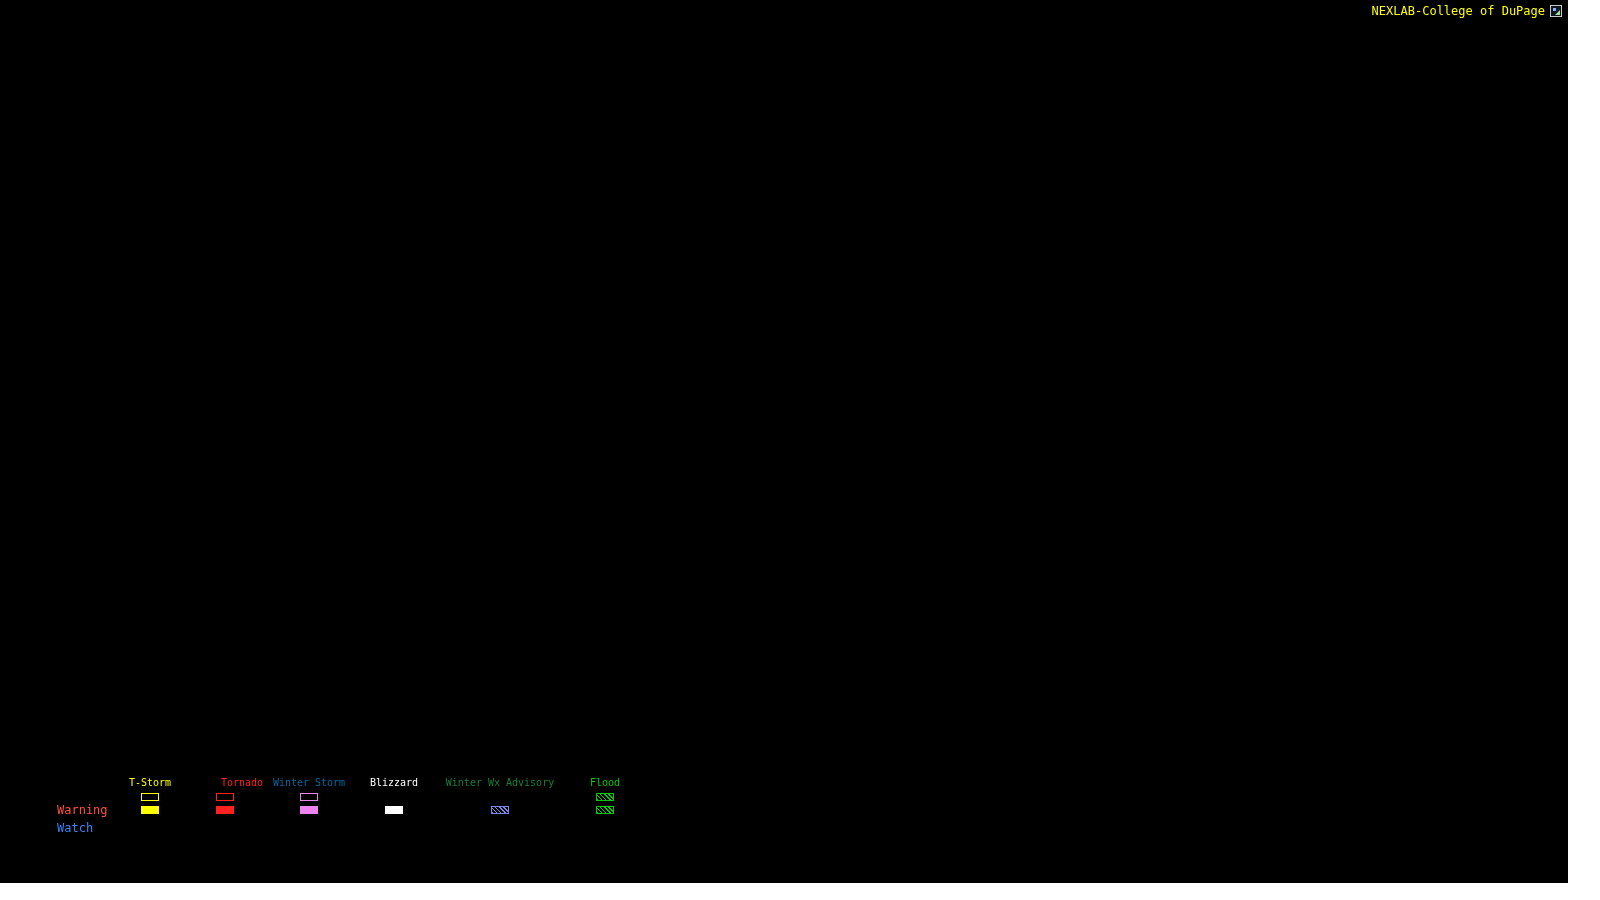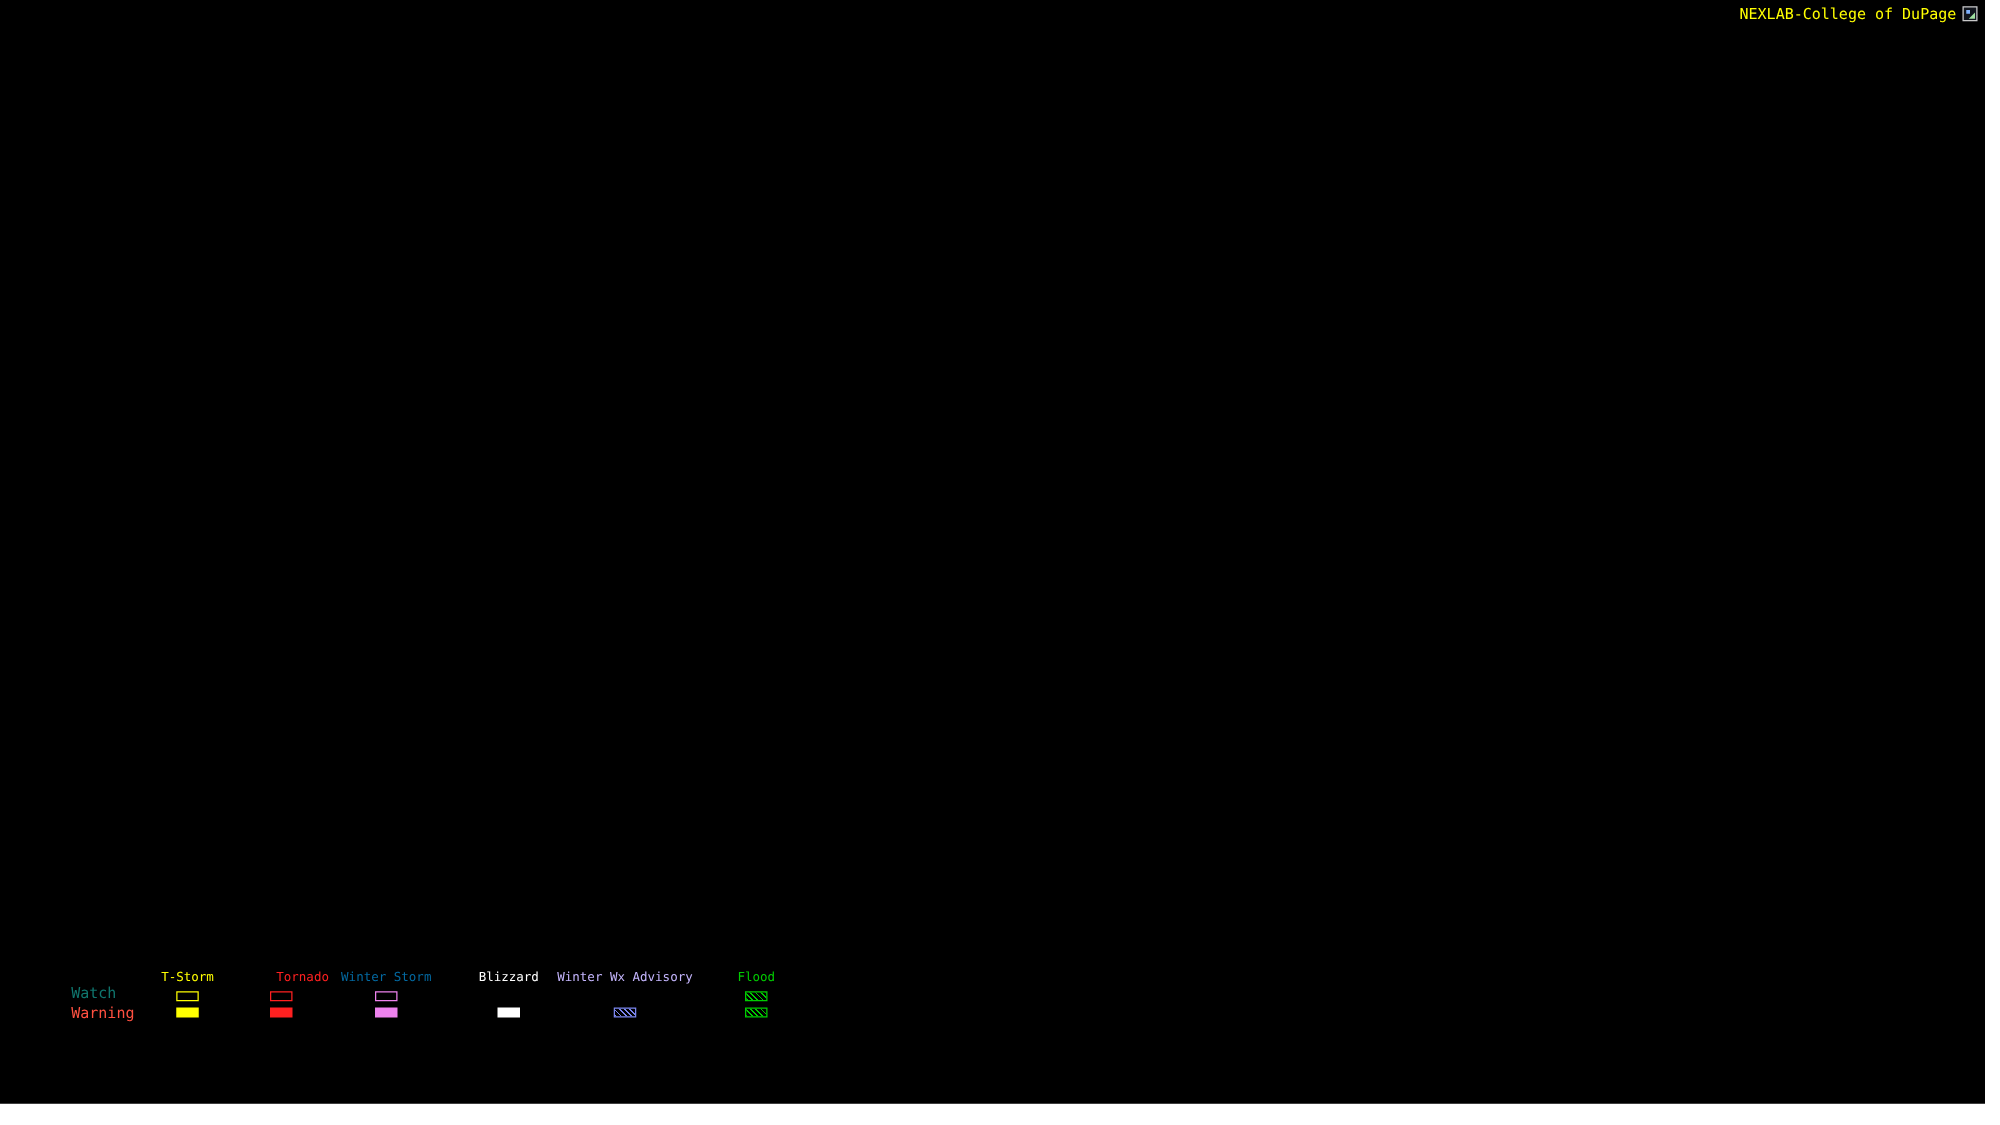--- a/index.html
+++ b/index.html
@@ -11,21 +11,20 @@
     overflow: hidden;
     font-family: "DejaVu Sans Mono", "Liberation Mono", monospace;
   }
   #map-canvas {
     position: absolute;
     left: 0;
     top: 0;
     width: 1568px;
     height: 883px;
     background: #000000;
-    padding-left: 20px;
   }
   .bulletin-title {
     position: absolute;
     top: 22px;
     left: 784px;
     transform: translateX(-50%);
     font-size: 12px;
     white-space: nowrap;
     letter-spacing: 0.5px;
   }
@@ -103,41 +102,41 @@
   .sw.warning { top: 29px; }
   .sw.outline { border: 1px solid var(--c); }
   .sw.fill    { background: var(--c); }
   .sw.hatch   {
     border: 1px solid var(--c);
     background: repeating-linear-gradient(45deg, var(--c) 0px, var(--c) 1px, transparent 1px, transparent 3px);
   }
   .c0 { left: 122px; width: 56px; }
   .c1 { left: 197px; width: 56px; }
   .c2 { left: 263px; width: 92px; }
-  .c3 { left: 364px; width: 60px; margin-left: 13px; }
+  .c3 { left: 364px; width: 60px; }
   .c4 { left: 434px; width: 132px; }
   .c5 { left: 584px; width: 42px; }
 </style>
 </head>
 <body>
 
 <div id="map-canvas">
 
   <div class="site-header">
     <span style="color: rgb(255, 255, 0);">NEXLAB-College of DuPage</span>
     <span class="imgicon">
       <span class="imgdot"></span>
       <span class="imgtri"></span>
     </span>
   </div>
 
 
   <div id="legend">
 
-    <span class="rowlabel watch" style="color: #0f766e;">Watch</span>
+    <span class="rowlabel watch" style="color: #3b82f6; margin-top: 34px;">Watch</span>
     <span class="rowlabel warning" style="color: rgb(255, 80, 64);">Warning</span>
 
     <div class="col c0" style="--c: #ffff00;">
       <span class="hdr" style="color: rgb(255, 255, 0);">T-Storm</span>
       <span class="sw watch outline"></span>
       <span class="sw warning fill"></span>
     </div>
 
     <div class="col c1" style="--c: #ff2020;">
       <span class="hdr" style="color: rgb(255, 32, 32); margin-left: 24px;">Tornado</span>
@@ -151,21 +150,21 @@
       <span class="sw warning fill"></span>
     </div>
 
     <div class="col c3" style="--c: #ffffff;">
       <span class="hdr" style="color: rgb(255, 255, 255);">Blizzard</span>
 
       <span class="sw warning fill"></span>
     </div>
 
     <div class="col c4" style="--c: #7b86ee;">
-      <span class="hdr" style="color: #c4b5fd;">Winter Wx Advisory</span>
+      <span class="hdr" style="color: #15803d;">Winter Wx Advisory</span>
 
       <span class="sw warning hatch"></span>
     </div>
 
     <div class="col c5" style="--c: #00cc00;">
       <span class="hdr" style="color: rgb(0, 204, 0);">Flood</span>
       <span class="sw watch hatch"></span>
       <span class="sw warning hatch"></span>
     </div>
 

